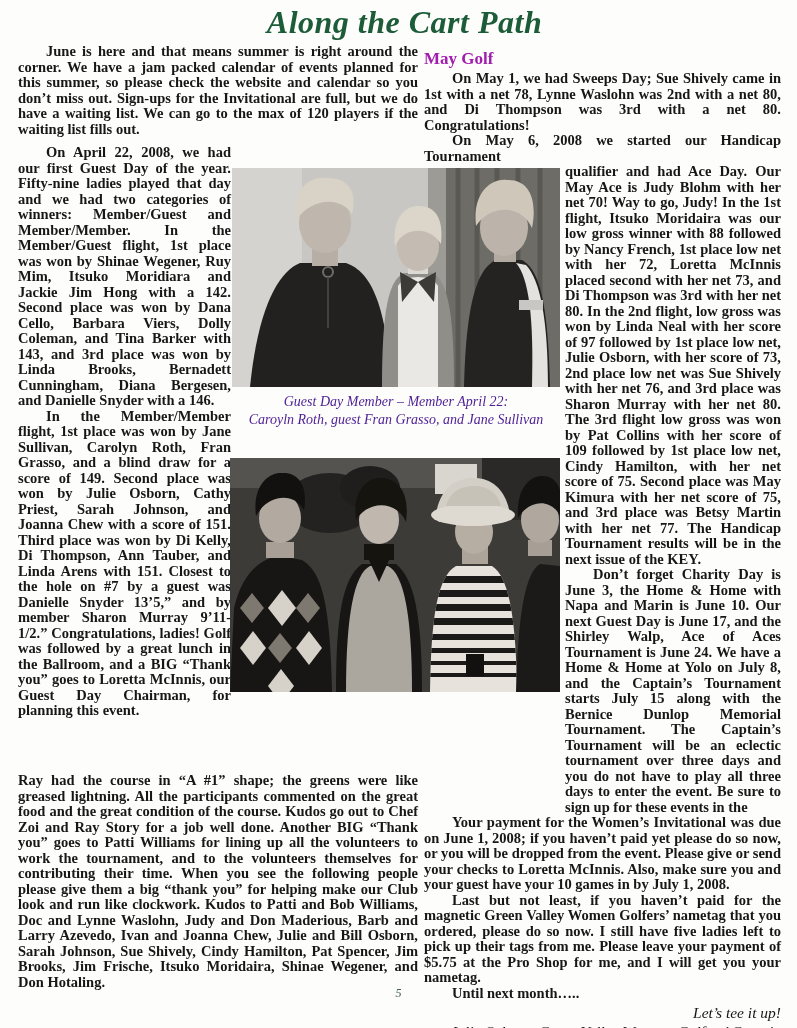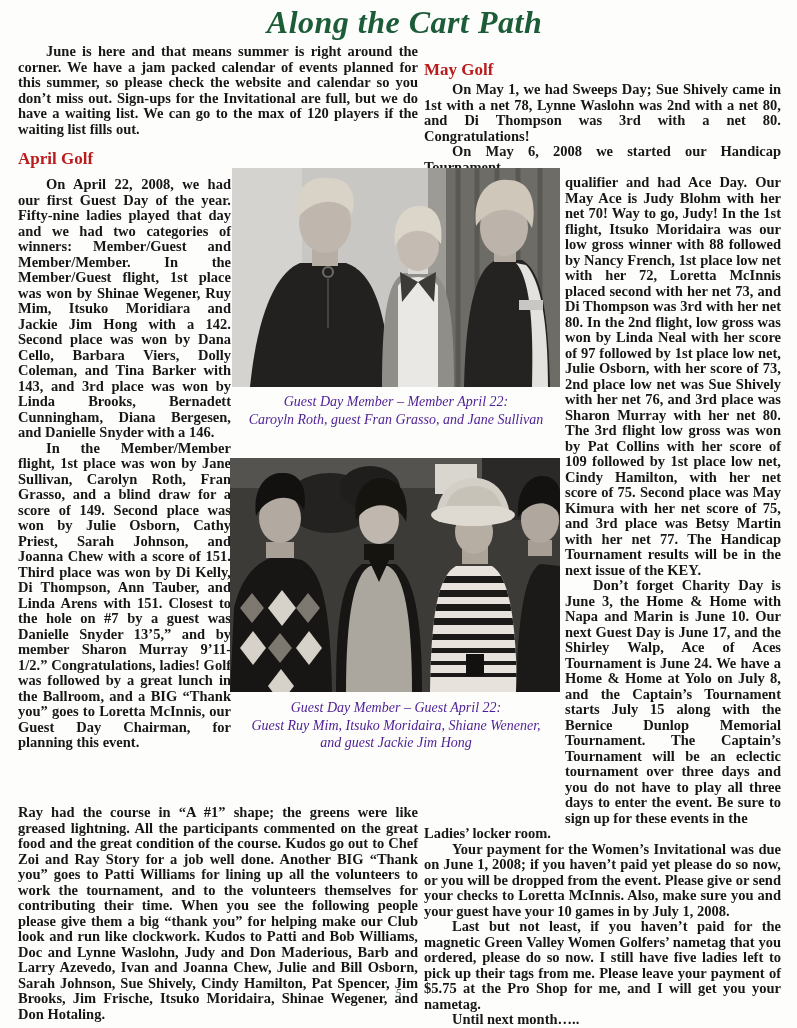--- a/index.html
+++ b/index.html
@@ -17,21 +17,21 @@
   }
 
   .col-left  { position:absolute; left:18px;  top:44px; width:400px; }
   .col-right { position:absolute; left:424px; top:48px; width:357px; }
 
   p.body { font-size:14.5px; line-height:15.5px; text-align:justify;font-weight:bold; }
   p.ind  { text-indent:28px; }
 
   h2.golf {
     font-size:17px; line-height:20px; font-weight:bold;
-    color:#b91c1c; margin:12px 0 2px 0;
+    color:#a21caf; margin:1px 0 2px 0;
   }
 
   .narrow-left  { width:213px; min-height:628px;margin-top:8px; }
   .narrow-right { width:216px; margin-left:141px; min-height:630px; }
 
   .photo {
     position:absolute; background:#cccac6; overflow:hidden;
   }
   .photo svg { display:block; width:100%; height:100%; }
   .photo1 { left:232px; top:168px; width:328px; height:219px; }
@@ -55,37 +55,35 @@
 </style>
 </head>
 <body>
 
 <div class="page">
 
   <h1 class="title">Along the Cart Path</h1>
 
   <div class="col-left">
     <p class="body ind">June is here and that means summer is right around the corner. We have a jam packed calendar of events planned for this summer, so please check the website and calendar so you don’t miss out. Sign-ups for the Invitational are full, but we do have a waiting list. We can go to the max of 120 players if the waiting list fills out.</p>
-    <h2 class="golf">April Golf</h2>
     <div class="narrow-left">
       <p class="body ind">On April 22, 2008, we had our first Guest Day of the year. Fifty-nine ladies played that day and we had two categories of winners: Member/Guest and Member/Member. In the Member/Guest flight, 1st place was won by Shinae Wegener, Ruy Mim, Itsuko Moridiara and Jackie Jim Hong with a 142.  Second place was won by Dana Cello, Barbara Viers, Dolly Coleman, and Tina Barker with 143, and 3rd place was won by Linda Brooks, Bernadett Cunningham, Diana Bergesen, and Danielle Snyder with a 146.</p>
       <p class="body ind">In the Member/Member flight, 1st place was won by Jane Sullivan, Carolyn Roth, Fran Grasso, and a blind draw for a score of 149. Second place was won by Julie Osborn, Cathy Priest, Sarah Johnson, and Joanna Chew with a score of 151.  Third place was won by Di Kelly, Di Thompson, Ann Tauber, and Linda Arens with 151. Closest to the hole on #7 by a guest was Danielle Snyder 13’5,” and by member Sharon Murray 9’11-1/2.” Congratulations, ladies! Golf was followed by a great lunch in the Ballroom, and a BIG “Thank you” goes to Loretta McInnis, our Guest Day Chairman, for planning this event.</p>
     </div>
     <p class="body">Ray had the course in “A #1” shape; the greens were like greased lightning. All the participants commented on the great food and the great condition of the course. Kudos go out to Chef Zoi and Ray Story for a job well done. Another BIG “Thank you” goes to Patti Williams for lining up all the volunteers to work the tournament, and to the volunteers themselves for contributing their time. When you see the following people please give them a big “thank you” for helping make our Club look and run like clockwork. Kudos to Patti and Bob Williams, Doc and Lynne Waslohn, Judy and Don Maderious, Barb and Larry Azevedo, Ivan and Joanna Chew, Julie and Bill Osborn, Sarah Johnson, Sue Shively, Cindy Hamilton, Pat Spencer, Jim Brooks, Jim Frische, Itsuko Moridaira, Shinae Wegener, and Don Hotaling.</p>
   </div>
 
   <div class="col-right">
     <h2 class="golf">May Golf</h2>
     <p class="body ind">On May 1, we had Sweeps Day; Sue Shively came in 1st with a net 78, Lynne Waslohn was 2nd with a net 80, and Di Thompson was 3rd with a net 80. Congratulations!</p>
     <p class="body ind">On May 6, 2008 we started our Handicap Tournament</p>
     <div class="narrow-right">
       <p class="body">qualifier and had Ace Day. Our May Ace is Judy Blohm with her net 70! Way to go, Judy! In the 1st flight, Itsuko Moridaira was our low gross winner with 88 followed by Nancy French, 1st place low net with her 72, Loretta McInnis placed second with her net 73, and Di Thompson was 3rd with her net 80. In the 2nd flight, low gross was won by Linda Neal with her score of 97 followed by 1st place low net, Julie Osborn, with her score of 73, 2nd place low net was Sue Shively with her net 76, and 3rd place was Sharon Murray with her net 80. The 3rd flight low gross was won by Pat Collins with her score of 109 followed by 1st place low net, Cindy Hamilton, with her net score of 75. Second place was May Kimura with her net score of 75, and 3rd place was Betsy Martin with her net 77. The Handicap Tournament results will be in the next issue of the KEY.</p>
       <p class="body ind">Don’t forget Charity Day is June 3, the Home &amp; Home with Napa and Marin is June 10.  Our next Guest Day is June 17, and the Shirley Walp, Ace of Aces Tournament is June 24. We have a Home &amp; Home at Yolo on July 8, and the Captain’s Tournament starts July 15 along with the Bernice Dunlop Memorial Tournament. The Captain’s Tournament will be an eclectic tournament over three days and you do not have to play all three days to enter the event. Be sure to sign up for these events in the</p>
     </div>
-    <p class="body">Ladies’ locker room.</p>
     <p class="body ind">Your payment for the Women’s Invitational was due on June 1, 2008; if you haven’t paid yet please do so now, or you will be dropped from the event. Please give or send your checks to Loretta McInnis. Also, make sure you and your guest have your 10 games in by July 1, 2008.</p>
     <p class="body ind">Last but not least, if you haven’t paid for the magnetic Green Valley Women Golfers’ nametag that you ordered, please do so now. I still have five ladies left to pick up their tags from me. Please leave your payment of $5.75 at the Pro Shop for me, and I will get you your nametag.</p>
     <p class="body ind">Until next month…..</p>
     <div class="signoff">
       <div>Let’s tee it up!</div>
       <div>Julie Osborn, Green Valley Womens Golfers’ Captain</div>
     </div>
   </div>
 
   <div class="photo photo1">
@@ -191,21 +189,16 @@
         <path d="M216,48 C220,34 230,28 244,28 C258,28 268,35 271,48 Z" fill="#c7c2b8"></path>
       </g>
       <g>
         <path d="M286,234 C288,152 296,114 310,106 L330,108 L330,234 Z" fill="#1b1a18"></path>
         <rect x="298" y="82" width="24" height="16" fill="#a79e95"></rect>
         <ellipse cx="310" cy="62" rx="19" ry="23" fill="#b0a79e"></ellipse>
         <path d="M288,60 C286,30 300,18 312,18 C328,18 334,32 332,62 C324,40 300,40 288,60 Z" fill="#131210"></path>
       </g>
     </svg>
   </div>
-  <div class="caption cap2">
-    <span>Guest Day Member – Guest April 22:</span>
-    <span>Guest Ruy Mim, Itsuko Moridaira, Shiane Wenener,</span>
-    <span>and guest Jackie Jim Hong</span>
-  </div>
 
   <div class="page-num">5</div>
 
 </div>
 
 </body></html>

